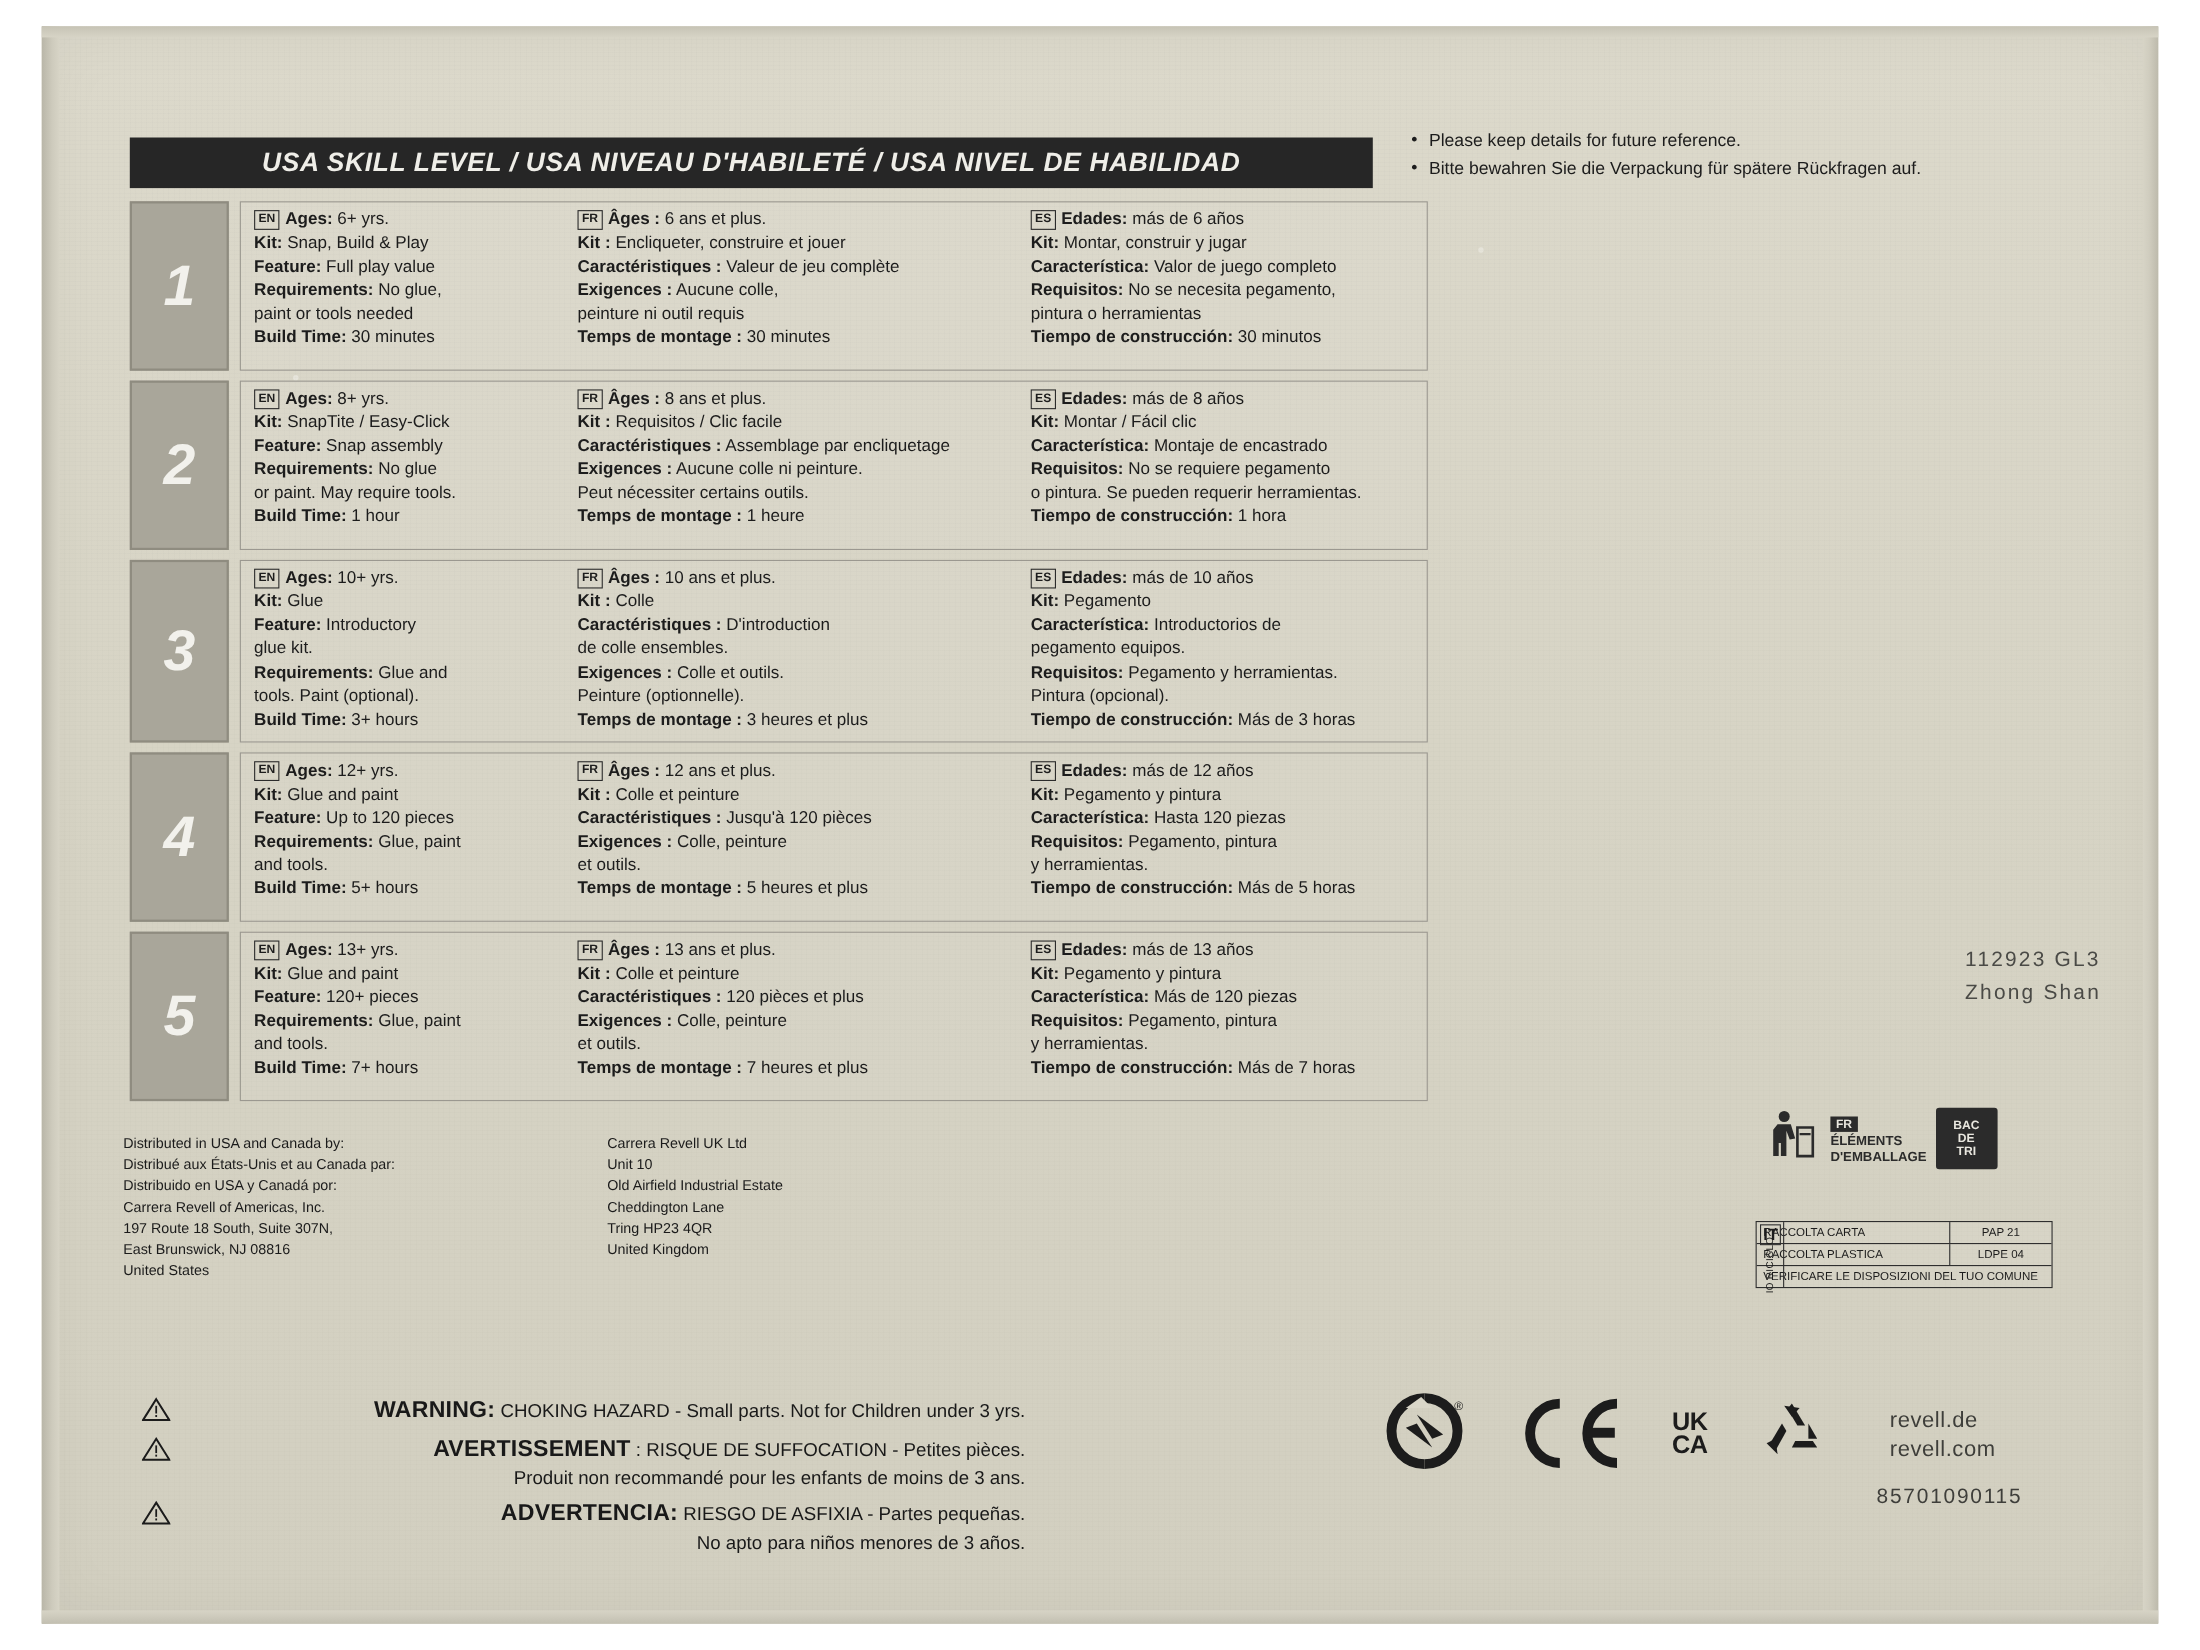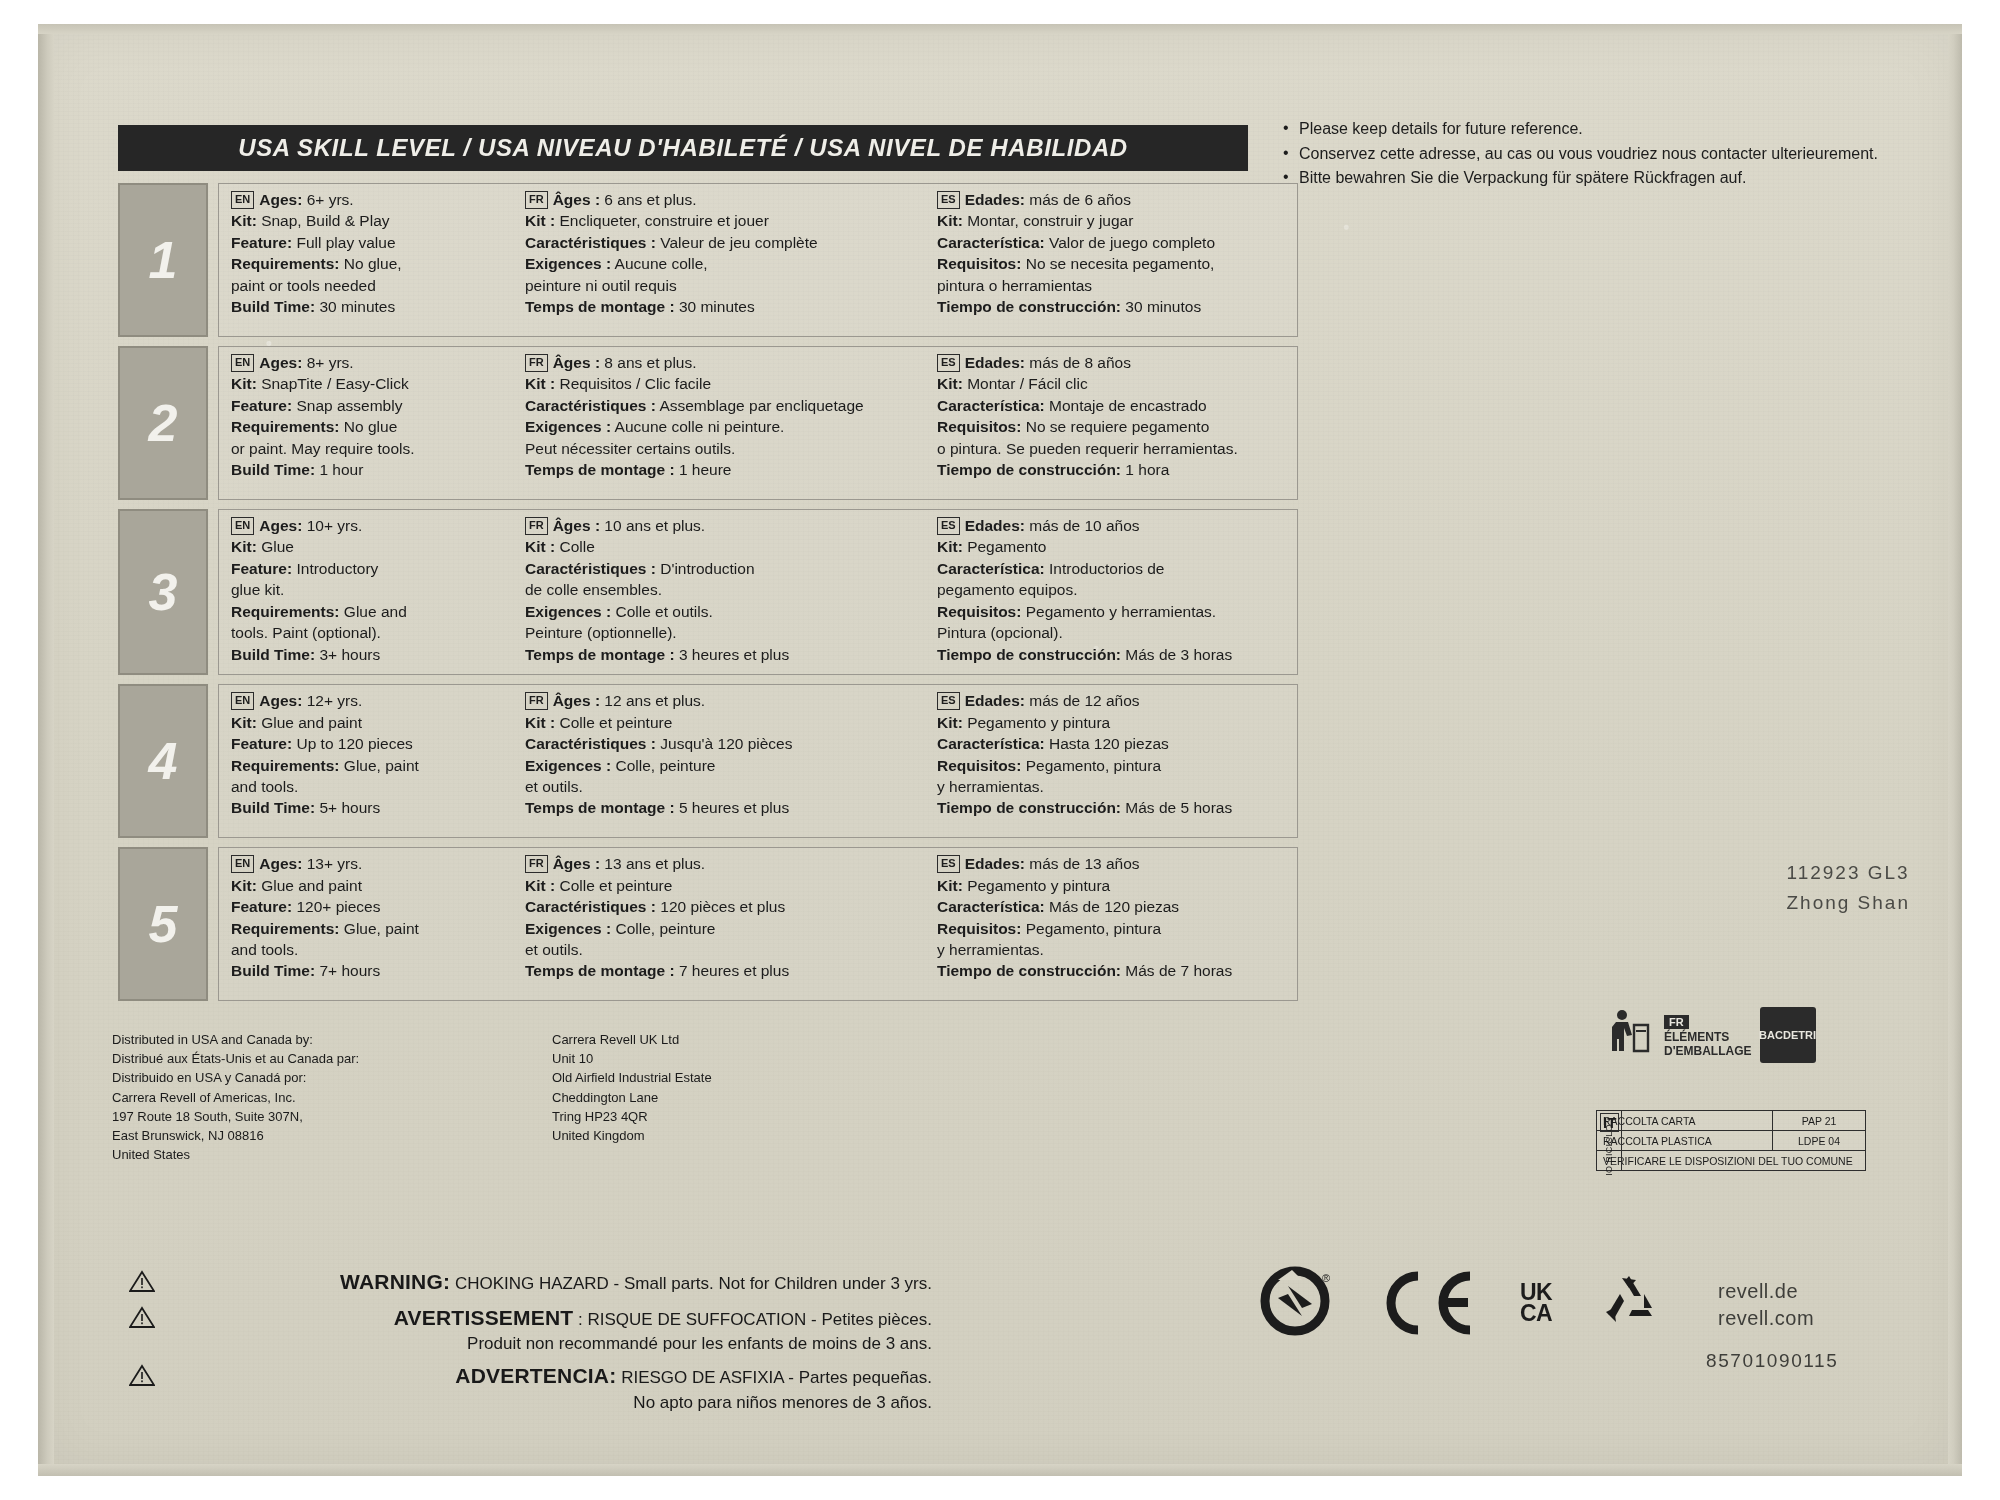--- a/index.html
+++ b/index.html
@@ -248,21 +248,21 @@
     display: inline-block;
     margin-bottom: 2px;
   }
   .bac-de-tri {
     width: 56px; height: 56px;
     background: #2b2b2b;
     color: #e9e7df;
     font-size: 11px;
     font-weight: bold;
     display: flex;
-    flex-direction: row;
+    flex-direction: column;
     align-items: center;
     justify-content: center;
     line-height: 1.12;
     border-radius: 3px;
   }
   .it-table {
     position: absolute;
     left: 1596px;
     top: 1110px;
     width: 268px;
@@ -511,21 +511,20 @@
           <p class="line">y herramientas.</p>
           <p class="line"><b>Tiempo de construcción:</b><span> Más de 7 horas</span></p>
         </div>
       </div>
     </div>
 
   </div>
 
   <div class="notes">
     <div class="note">Please keep details for future reference.</div>
-    <div class="note">Conservez cette adresse, au cas ou vous voudriez nous contacter ulterieurement.</div>
     <div class="note">Bitte bewahren Sie die Verpackung für spätere Rückfragen auf.</div>
   </div>
 
   <div class="dist dist-usa">
     <div>Distributed in USA and Canada by:</div>
     <div>Distribué aux États-Unis et au Canada par:</div>
     <div>Distribuido en USA y Canadá por:</div>
     <div>Carrera Revell of Americas, Inc.</div>
     <div>197 Route 18 South, Suite 307N,</div>
     <div>East Brunswick, NJ 08816</div>

